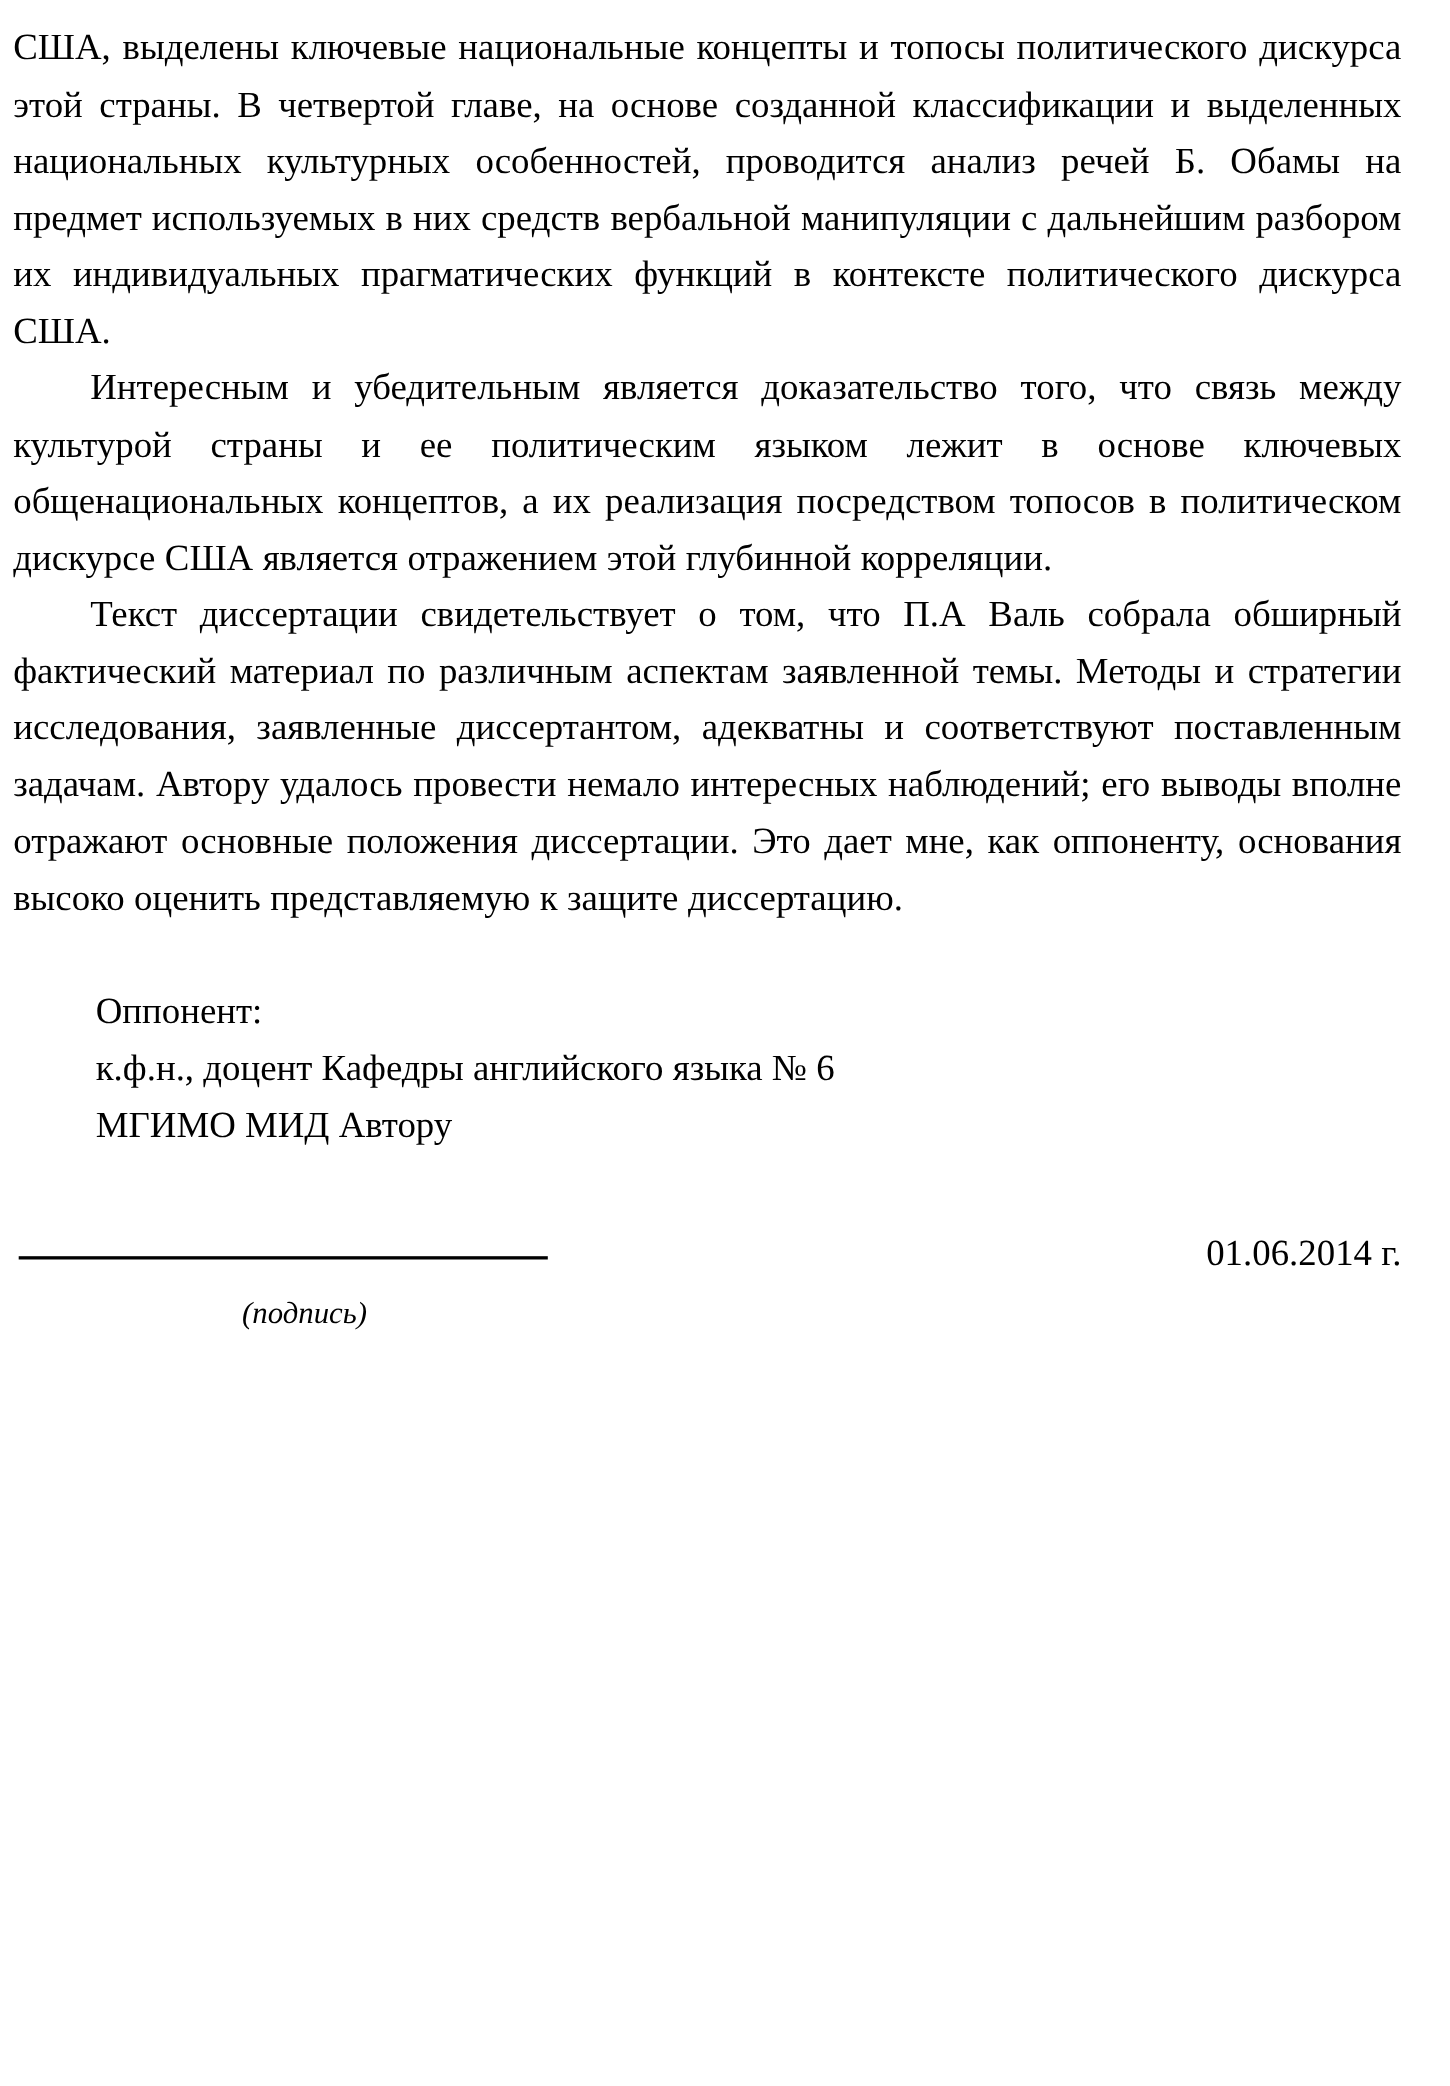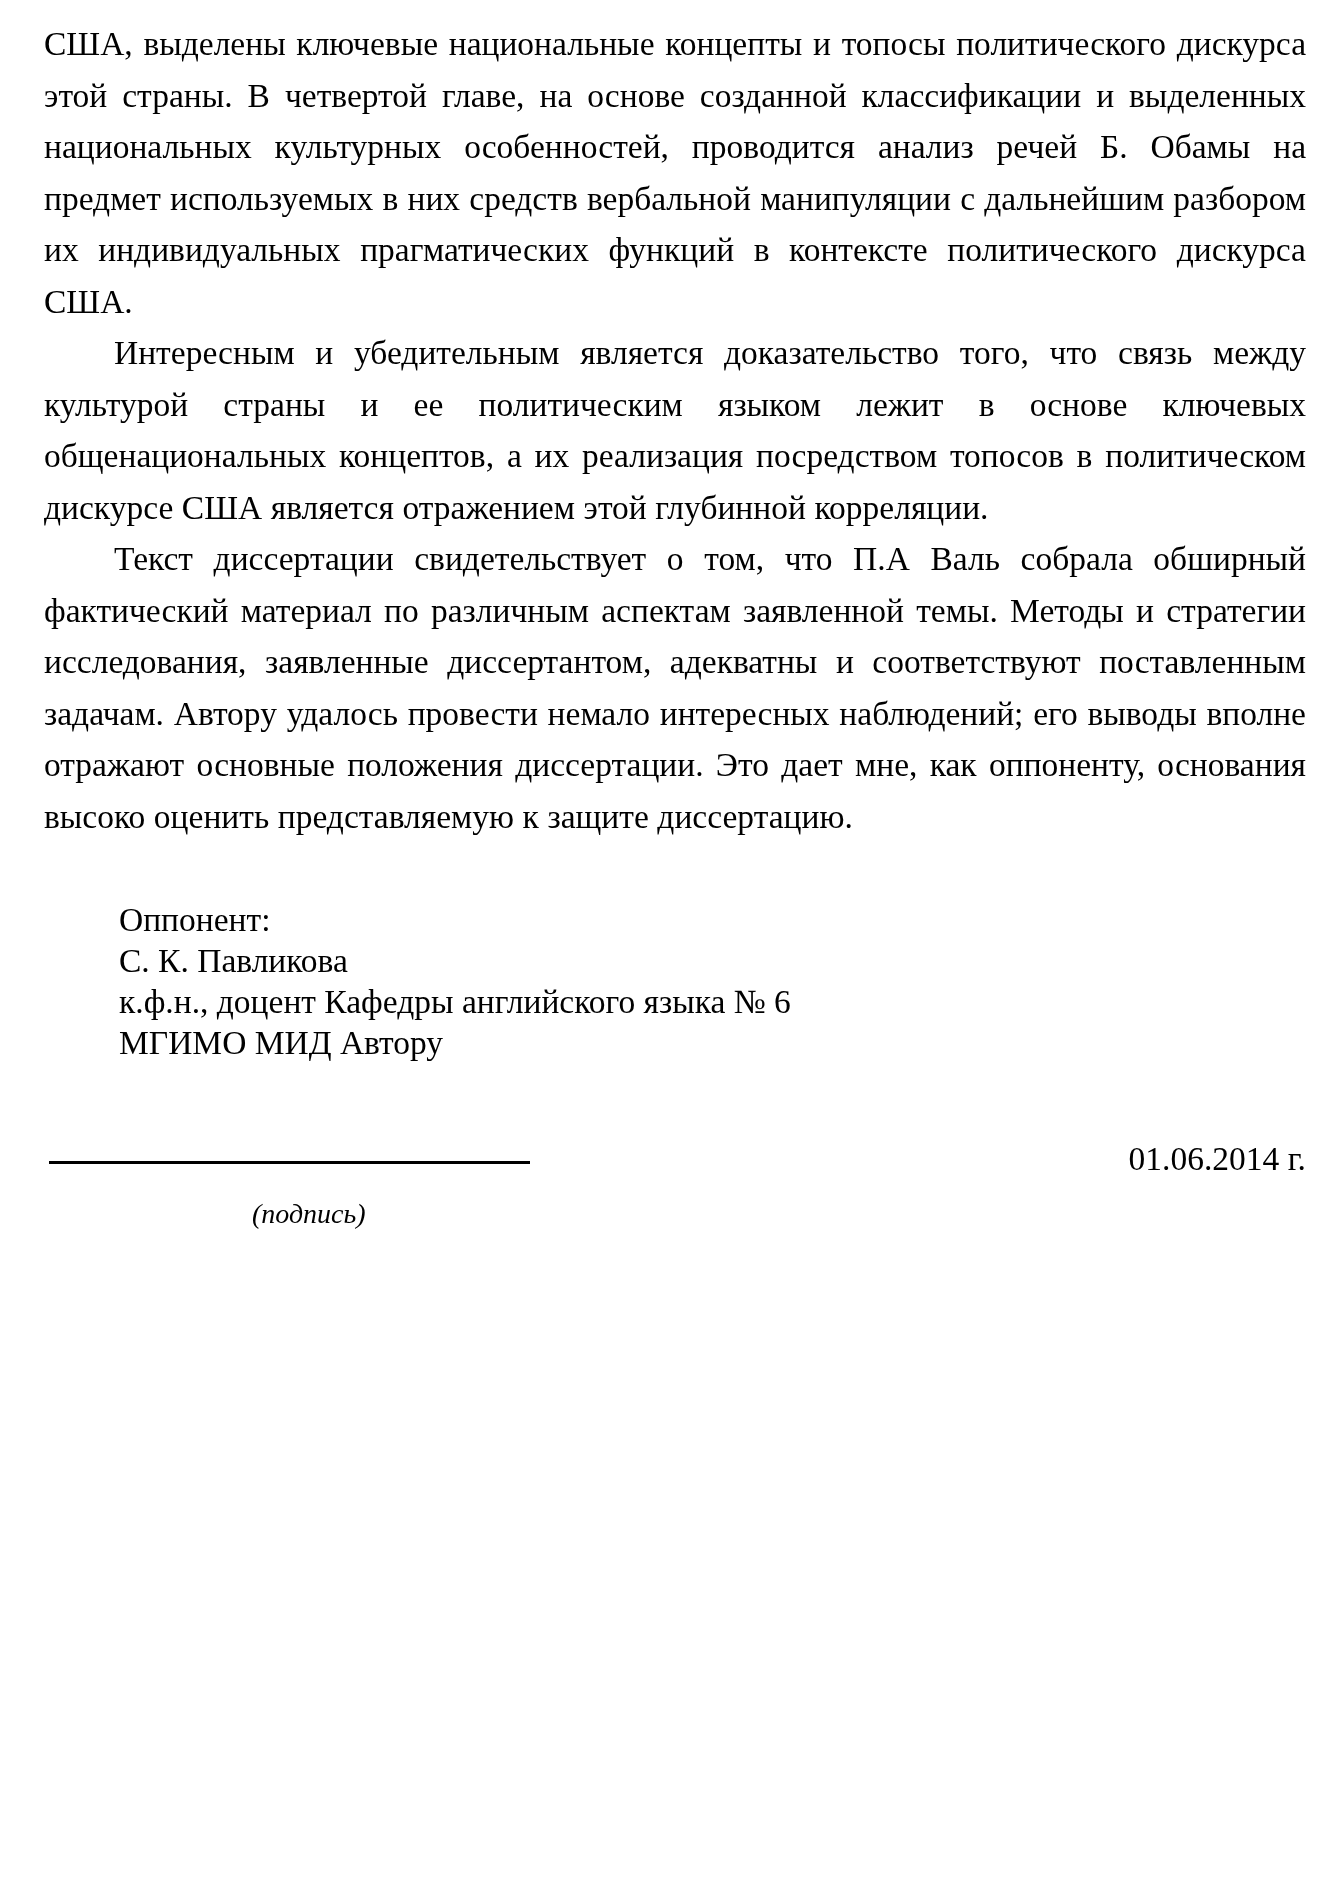--- a/index.html
+++ b/index.html
@@ -17,21 +17,21 @@
     color: #000000;
     -webkit-font-smoothing: antialiased;
   }
   .page {
     position: absolute;
     left: 0;
     top: 0;
     width: 1318px;
     height: 1896px;
     box-sizing: border-box;
-    padding: 18px 28px 0 44px;
+    padding: 18px 28px 0 12px;
   }
   .doc-body {
     width: 1262px;
   }
   p.para {
     margin: 0;
     font-size: 33.5px;
     line-height: 51.5px;
     text-align: justify;
     text-justify: inter-word;
@@ -74,37 +74,37 @@
     font-size: 28px;
     font-style: italic;
     font-weight: normal;
     line-height: 34px;
   }
   .sig-name,
   .sig-role,
   .sig-org,
   .sig-label {
     white-space: nowrap;
+    margin-top: 11px;
   }
 </style>
 </head>
 <body>
 
 <div class="page">
   <div class="doc-body">
 
     <p class="para first">США, выделены ключевые национальные концепты и топосы политического дискурса этой страны. В четвертой главе, на основе созданной классификации и выделенных национальных культурных особенностей, проводится анализ речей Б. Обамы на предмет используемых в них средств вербальной манипуляции с дальнейшим разбором их индивидуальных прагматических функций в контексте политического дискурса США.</p>
 
     <p class="para">Интересным и убедительным является доказательство того, что связь между культурой страны и ее политическим языком лежит в основе ключевых общенациональных концептов, а их реализация посредством топосов в политическом дискурсе США является отражением этой глубинной корреляции.</p>
 
     <p class="para">Текст диссертации свидетельствует о том, что П.А Валь собрала обширный фактический материал по различным аспектам заявленной темы. Методы и стратегии исследования, заявленные диссертантом, адекватны и соответствуют поставленным задачам. Автору удалось провести немало интересных наблюдений; его выводы вполне отражают основные положения диссертации. Это дает мне, как оппоненту, основания высоко оценить представляемую к защите диссертацию.</p>
 
     <div class="sig-block">
       <div class="sig-label">Оппонент:</div>
-      <div class="sig-name">С. К. Павликова</div>
       <div class="sig-role">к.ф.н., доцент Кафедры английского языка № 6</div>
       <div class="sig-org">МГИМО МИД Автору</div>
     </div>
 
     <div class="sig-line-row">
       <div class="sig-rule"></div>
       <div class="sig-date">01.06.2014 г.</div>
     </div>
 
     <div class="sig-caption">(подпись)</div>

